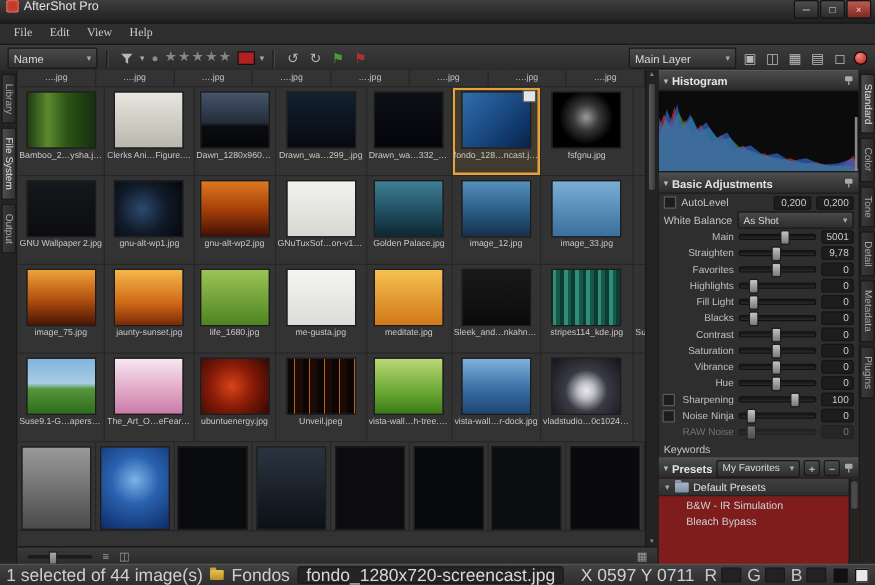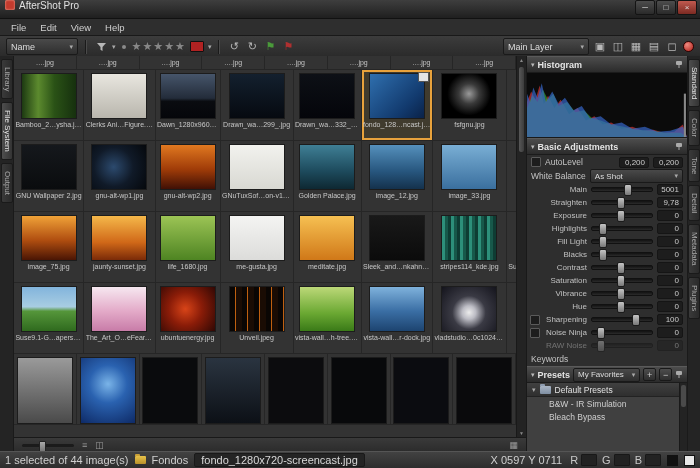--- a/index.html
+++ b/index.html
@@ -9,21 +9,21 @@
   .titlebar{height:18px;background:linear-gradient(#3e3e3e,#1f1f1f);display:flex;
             padding:0 3px;font-size:10px;color:#e0e0e0;border-bottom:1px solid #111;}
   .app-icon{width:10px;height:10px;border-radius:2px;margin:0 4px 0 2px;background:#c23b2e;box-shadow:inset 0 0 2px #ffbbaa;}
   .winbtns{margin-left:auto;display:flex;gap:1px;}
   .winbtn{width:18px;height:13px;display:flex;align-items:center;justify-content:center;font-size:8px;color:#ddd;
           background:linear-gradient(#4d4d4d,#2a2a2a);border:1px solid #141414;border-radius:2px;}
   .winbtn.close{background:linear-gradient(#c05a50,#7c2a22);}
   
   .menubar{height:16px;background:#2e2e2e;border-bottom:1px solid #191919;display:flex;align-items:center;
            padding-left:4px;font-size:9.5px;color:#cfcfcf;}
-  .menu-item{padding:0 7px;}
+  .menu-item{padding:0 7px;font-family:Liberation Serif, serif;}
   
   .toolbar{height:21px;background:linear-gradient(#3c3c3c,#2a2a2a);border-bottom:1px solid #141414;
            display:flex;align-items:center;padding:0 6px;gap:4px;font-size:9px;}
   .select{height:15px;background:linear-gradient(#4a4a4a,#2f2f2f);border:1px solid #1a1a1a;border-radius:2px;
           display:flex;align-items:center;justify-content:space-between;padding:0 4px;gap:6px;color:#ddd;}
   .arr{font-size:7px;color:#aaa;}
   .tb-sep{width:1px;height:14px;background:#1a1a1a;border-right:1px solid #4a4a4a;margin:0 3px;}
   .tb-icon{min-width:14px;height:16px;display:flex;align-items:center;justify-content:center;color:#b8b8b8;font-size:11px;}
   .dot{width:4px;height:4px;border-radius:50%;background:#8a8a8a;margin:0 2px;}
   .star{color:#878787;font-size:11px;line-height:11px;letter-spacing:1px;}
@@ -84,32 +84,32 @@
   .srow{height:13px;flex:0 0 13px;display:flex;align-items:center;padding:0 4px 0 14px;position:relative;gap:4px;}
   .srow .cb{position:absolute;left:3px;top:2px;}
   .srow.disabled{opacity:.45;}
   .slabel{width:46px;text-align:right;color:#c0c0c0;font-size:8px;white-space:nowrap;flex:0 0 46px;}
   .track{flex:1;height:3px;background:linear-gradient(#121212,#2b2b2b);border:1px solid #111;border-radius:2px;position:relative;}
   .handle{position:absolute;top:-4px;width:6px;height:10px;margin-left:-3px;background:linear-gradient(#c4c4c4,#787878);
           border:1px solid #1c1c1c;border-radius:2px;}
   .srow .vbox{width:26px;flex:0 0 26px;}
   .hbtn{width:11px;height:11px;background:linear-gradient(#4d4d4d,#2e2e2e);border:1px solid #191919;border-radius:2px;
         display:flex;align-items:center;justify-content:center;font-size:9px;color:#ccc;font-weight:normal;}
-  .preset-list{flex:1;background:#404040;overflow:hidden;position:relative;}
+  .preset-list{flex:1;background:#7f1d1d;overflow:hidden;position:relative;}
   .prow{height:13px;display:flex;align-items:center;gap:4px;padding:0 10px 0 5px;font-size:8.5px;color:#cfcfcf;}
   .prow.folder{background:linear-gradient(#404040,#2f2f2f);border-bottom:1px solid #222;color:#e2e2e2;}
   .prow.item{padding-left:22px;}
   .p-arr{font-size:7px;color:#aaa;}
   .p-folder{width:11px;height:8px;background:linear-gradient(#aab6c6,#7e8ea2);border-radius:1px;position:relative;}
   .p-folder::before{content:"";position:absolute;top:-2px;left:0;width:5px;height:2px;background:#8e9cb0;border-radius:1px 1px 0 0;}
   .pscroll{position:absolute;right:0;top:0;bottom:0;width:7px;background:#232323;border-left:1px solid #191919;}
   .pscroll-thumb{position:absolute;top:2px;left:1px;right:1px;height:22px;background:#4a4a4a;border-radius:2px;}
   
   .statusbar{position:absolute;left:0;right:0;bottom:0;height:16px;background:linear-gradient(#424242,#2d2d2d);
-             border-top:1px solid #555;display:flex;align-items:center;padding:0 5px;gap:6px;font-size:11px;color:#cfcfcf;}
+             border-top:1px solid #555;display:flex;align-items:center;padding:0 5px;gap:6px;font-size:14px;color:#cfcfcf;}
   .folder-ic{width:11px;height:8px;background:linear-gradient(#e8c24a,#b8902a);border-radius:1px;position:relative;flex:0 0 auto;}
   .folder-ic::before{content:"";position:absolute;top:-2px;left:0;width:5px;height:2px;background:#caa038;border-radius:1px 1px 0 0;}
   .fname{height:12px;background:#242424;border:1px solid #191919;border-radius:2px;display:flex;align-items:center;
          padding:0 6px;color:#d8d8d8;}
   .rgb-letter{color:#c8c8c8;margin-left:2px;}
   .rgb-box{width:14px;height:10px;background:#222;border:1px solid #181818;border-radius:1px;display:inline-block;}
   .sw{width:9px;height:9px;border:1px solid #111;display:inline-block;}
   .sw.dark{background:#111;} .sw.light{background:#e8e8e8;}
 </style>
 </head>
@@ -414,21 +414,21 @@
             <span class="vbox">5001</span>
           </div>
           <div class="srow">
             <span class="slabel">Straighten</span>
             <span class="track">
               <span class="handle" style="left: 47%;"></span>
             </span>
             <span class="vbox">9,78</span>
           </div>
           <div class="srow">
-            <span class="slabel">Exposure</span>
+            <span class="slabel">Favorites</span>
             <span class="track">
               <span class="handle" style="left: 47%;"></span>
             </span>
             <span class="vbox">0</span>
           </div>
           <div class="srow">
             <span class="slabel">Highlights</span>
             <span class="track">
               <span class="handle" style="left: 16%;"></span>
             </span>

